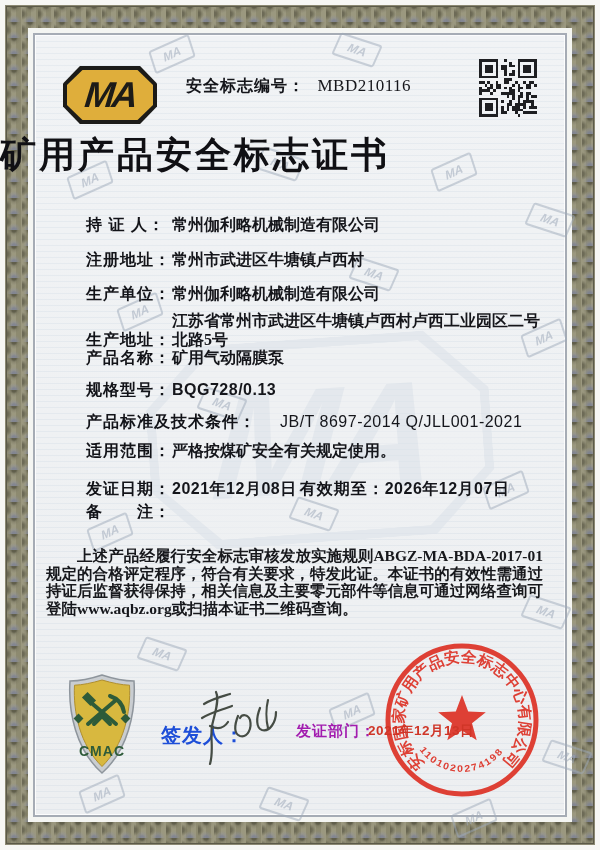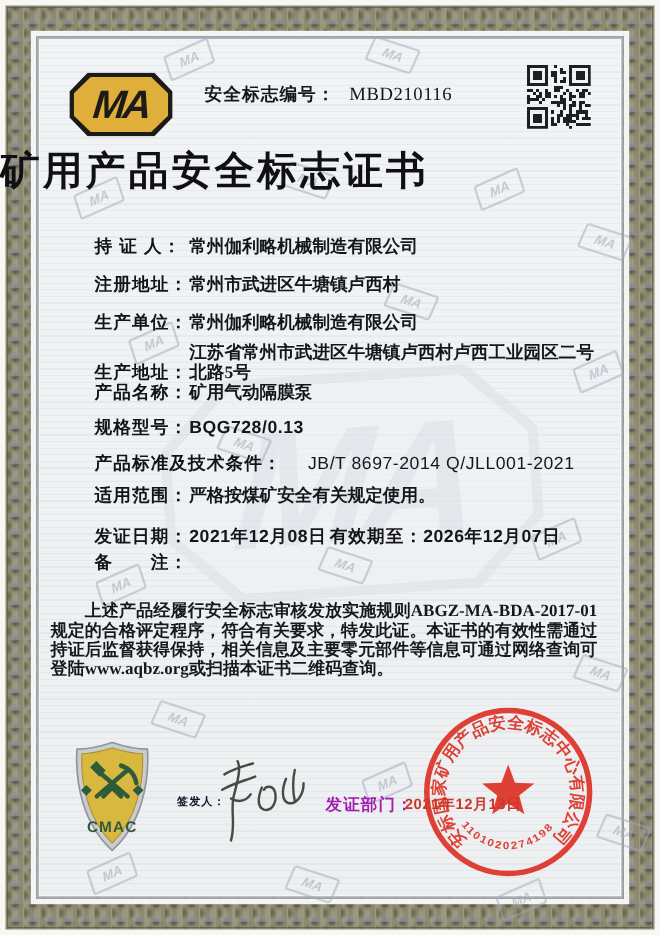--- a/index.html
+++ b/index.html
@@ -39,21 +39,21 @@
   .row{position:absolute;left:86px;right:56px;z-index:2;display:flex;align-items:flex-end;}
   .lbl{flex:none;min-width:86px;font-weight:600;font-size:16px;color:#121318;letter-spacing:1px;line-height:19px;}
   .lbl.wide{min-width:0;margin-right:24px;}
   .val{font-family:"Liberation Serif",serif;font-weight:700;font-size:16px;color:#15161b;line-height:19px;}
   .val.sans{font-family:"Liberation Sans",sans-serif;font-weight:600;letter-spacing:.5px;}
   .val.std{font-family:"Liberation Sans",sans-serif;font-weight:500;letter-spacing:.5px;}
   .gap{margin-left:0;}
   .statement{left:46px;top:547px;width:497px;font-family:"Liberation Serif",serif;font-weight:700;
     font-size:15.5px;line-height:17.6px;color:#17181c;text-indent:2em;text-align:justify;}
   
-  .signer{left:161px;top:722px;font-weight:600;font-size:10px;color:#0f172a;letter-spacing:1px;}
+  .signer{left:161px;top:722px;font-weight:600;font-size:20px;color:#1d4ed8;letter-spacing:1px;}
   .issuer{left:296px;top:722px;font-weight:600;font-size:15px;color:#a21caf;letter-spacing:1px;}
   .sig{left:198px;top:682px;z-index:3;}
   .seal{left:380px;top:638px;z-index:3;opacity:.92;}
   .seal-date{left:368px;top:722px;z-index:4;font-weight:700;font-size:13.5px;color:#cf3527;letter-spacing:.5px;}
   .cmac{left:60px;top:672px;}
   
   .wm{position:absolute;z-index:1;width:40px;height:20px;border:2px solid rgba(158,170,186,.5);border-radius:3px;
     color:rgba(158,170,186,.55);font:italic 700 12px "Liberation Sans",sans-serif;
     display:flex;align-items:center;justify-content:center;}
   .wm-big{position:absolute;left:148px;top:338px;width:344px;height:204px;z-index:1;transform:rotate(-4deg);opacity:.6;}

